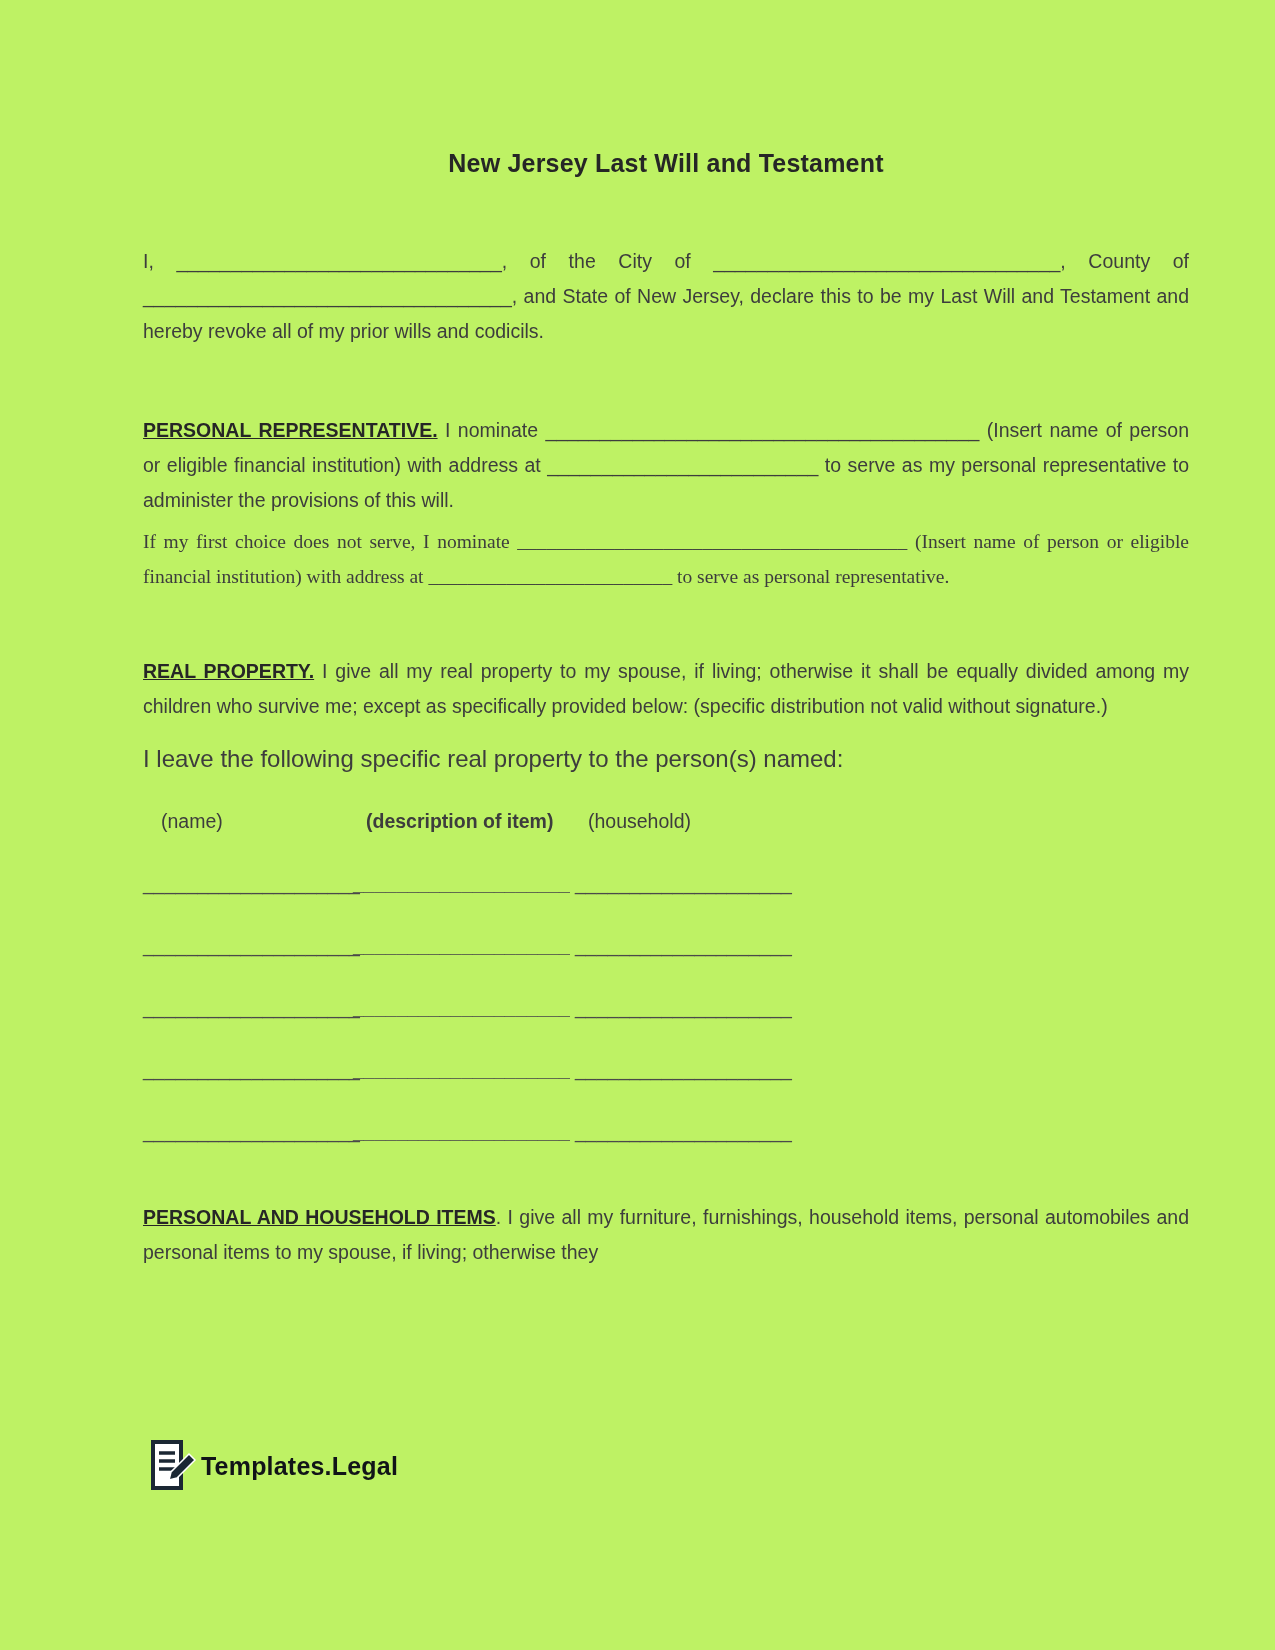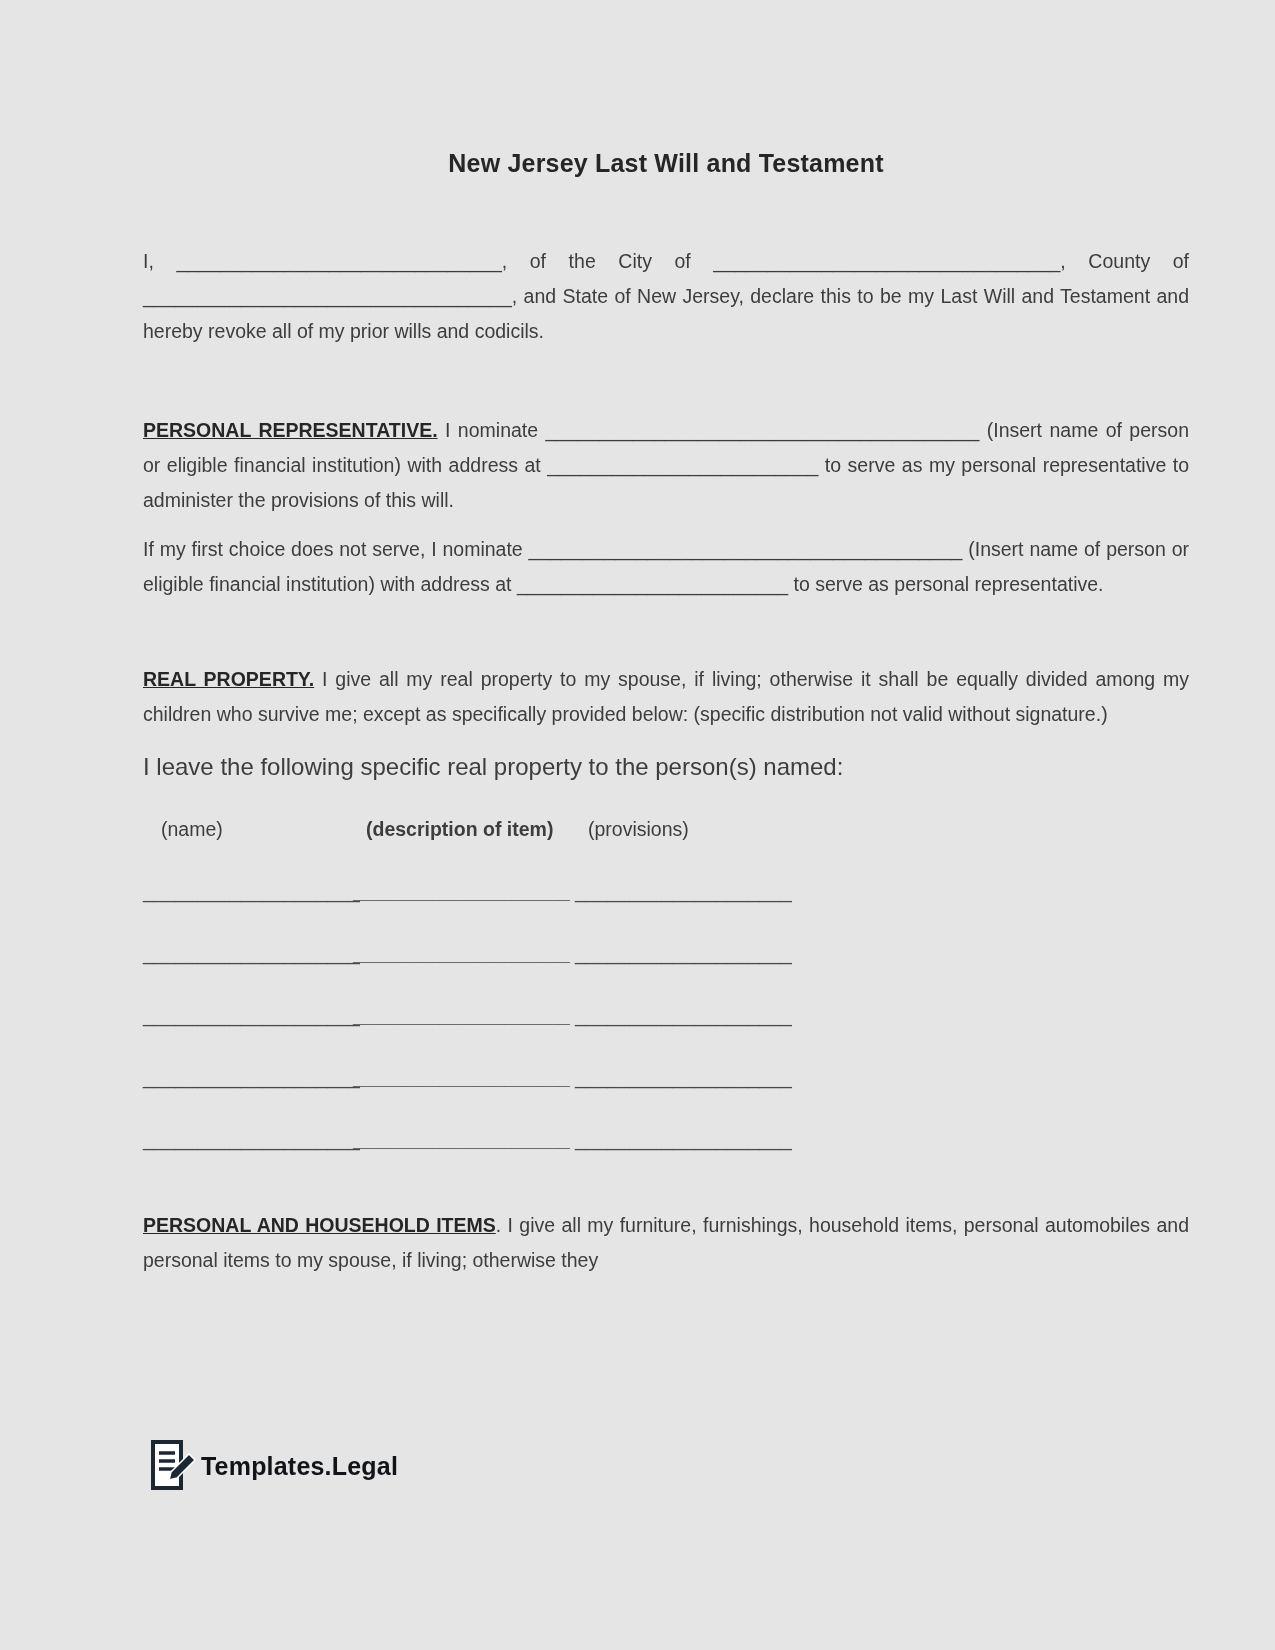--- a/index.html
+++ b/index.html
@@ -8,21 +8,21 @@
     width: 1275px;
     height: 1650px;
     position: relative;
     font-family: "Liberation Sans", sans-serif;
     color: #3d3d3d;
   }
   .page {
     position: absolute;
     inset: 0;
     padding: 143px 86px 0 143px;
-    background: #e5e5e5;
+    background: #bef264;
   }
   .title {
     font-size: 25px;
     font-weight: bold;
     color: #262626;
     text-align: center;
     margin-top: 6px;
     letter-spacing: 0.2px;
   }
   .para {
@@ -31,21 +31,21 @@
     text-align: justify;
     color: #3d3d3d;
   }
   .para strong, .lead strong {
     color: #262626;
     font-weight: bold;
     text-decoration: underline;
   }
   .intro { margin-top: 66px; }
   .sec-pr { margin-top: 64px; }
-  .sec-pr .p2 { margin-top: 14px; }
+  .sec-pr .p2 { margin-top: 6px; font-family: Liberation Serif, serif; }
   .sec-rp { margin-top: 60px; }
   .lead {
     margin-top: 17px;
     font-size: 24px;
     line-height: 35px;
   }
   .prop-table { margin-top: 32px; }
   .prop-hrow, .prop-row {
     display: flex;
     font-size: 19.5px;
@@ -91,21 +91,21 @@
 
   <section class="sec-rp">
     <p class="para"><strong>REAL PROPERTY.</strong><span> I give all my real property to my spouse, if living; otherwise it shall be equally divided among my children who survive me; except as specifically provided below: (specific distribution not valid without signature.)</span></p>
 
     <p class="lead">I leave the following specific real property to the person(s) named:</p>
 
     <div class="prop-table">
       <div class="prop-hrow">
         <span class="c1">(name)</span>
         <span class="c2">(description of item)</span>
-        <span class="c3">(provisions)</span>
+        <span class="c3">(household)</span>
       </div>
 
       <div class="prop-row">
         <span class="c1 blank">____________________</span>
         <span class="c2 blank">____________________</span>
         <span class="c3 blank">____________________</span>
       </div>
       <div class="prop-row">
         <span class="c1 blank">____________________</span>
         <span class="c2 blank">____________________</span>

